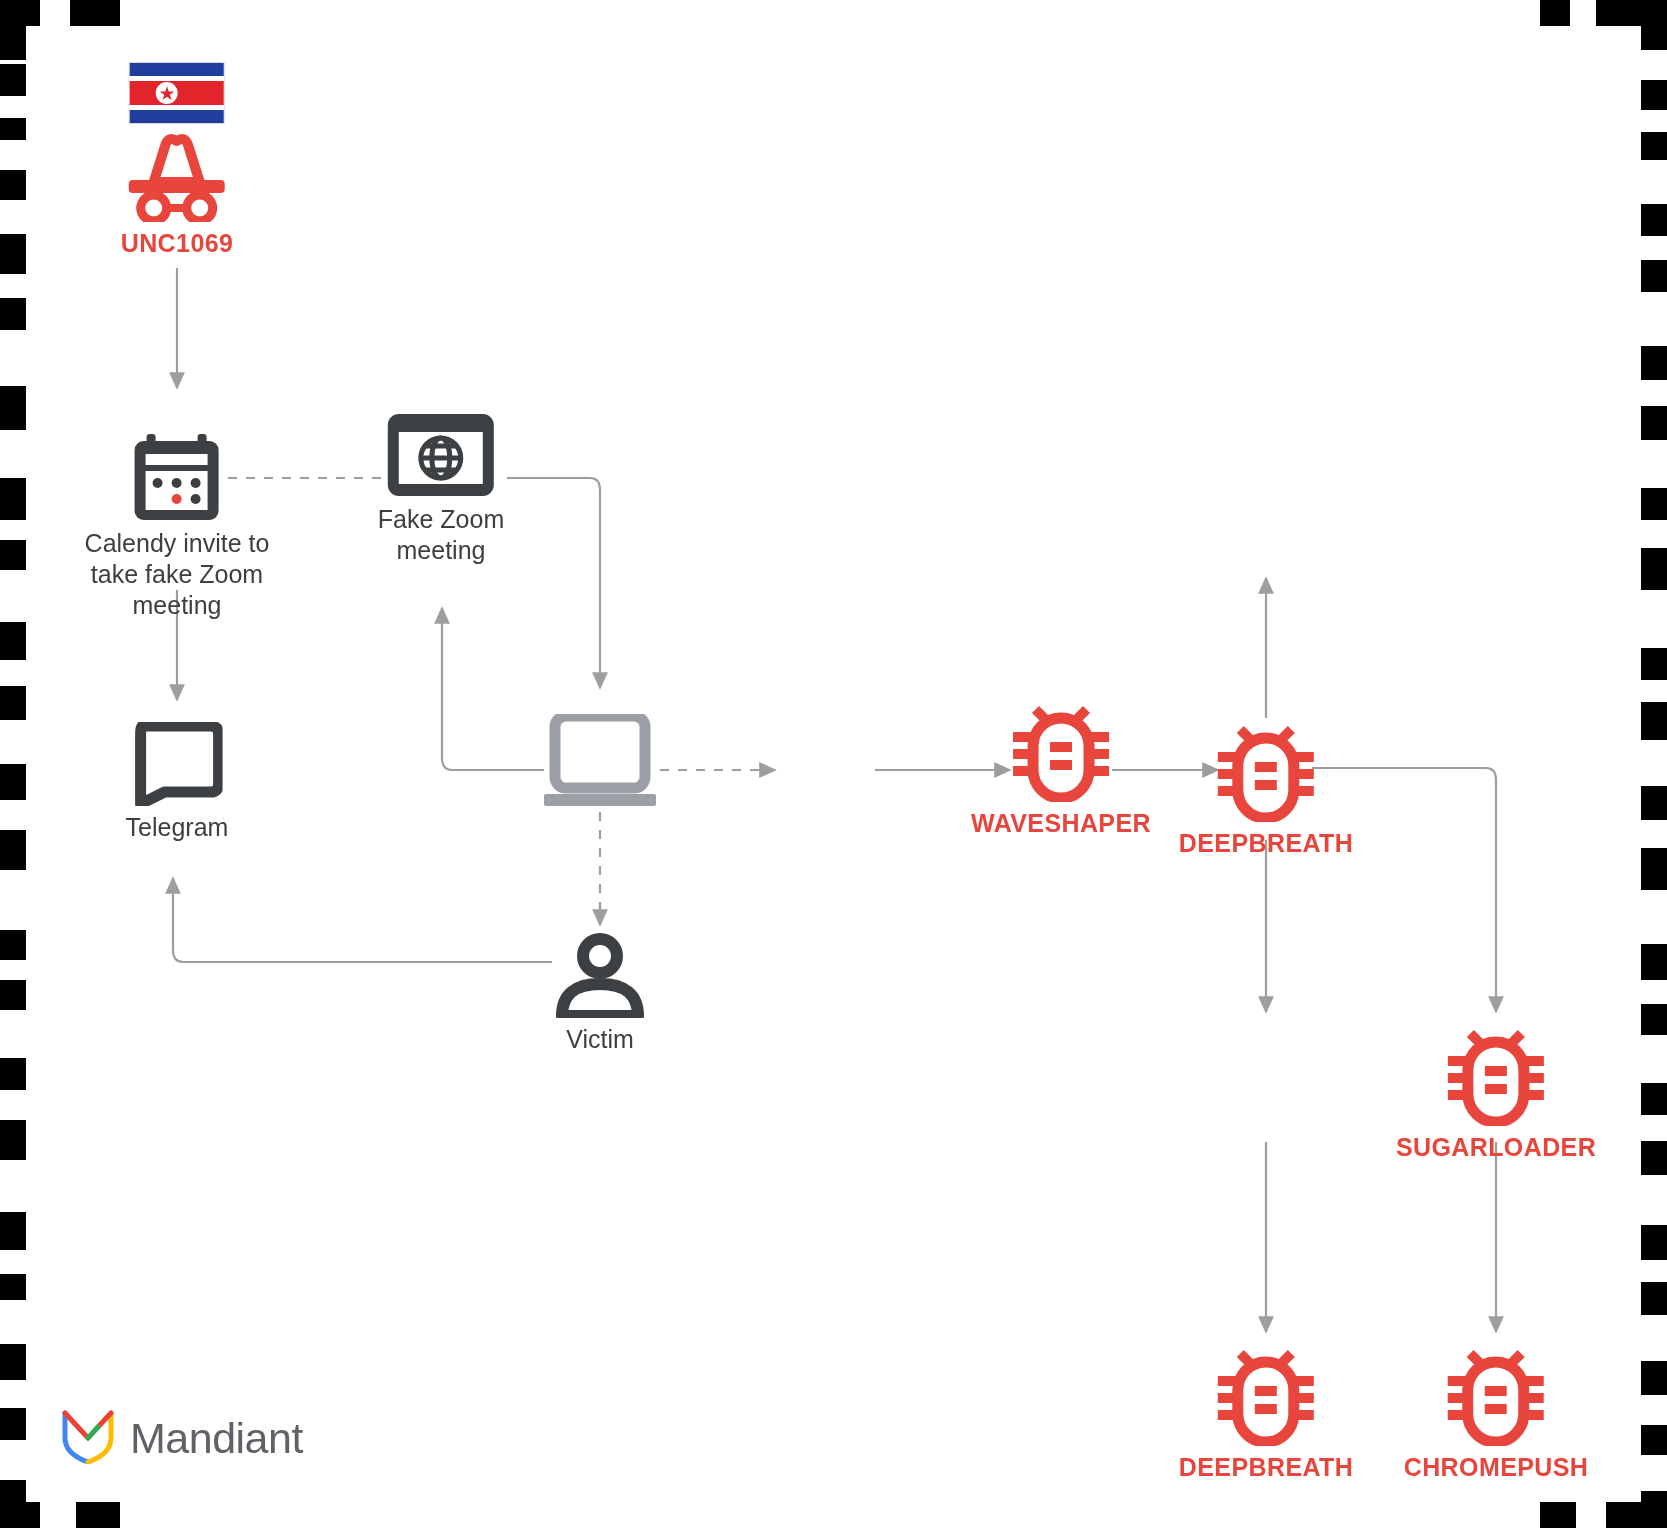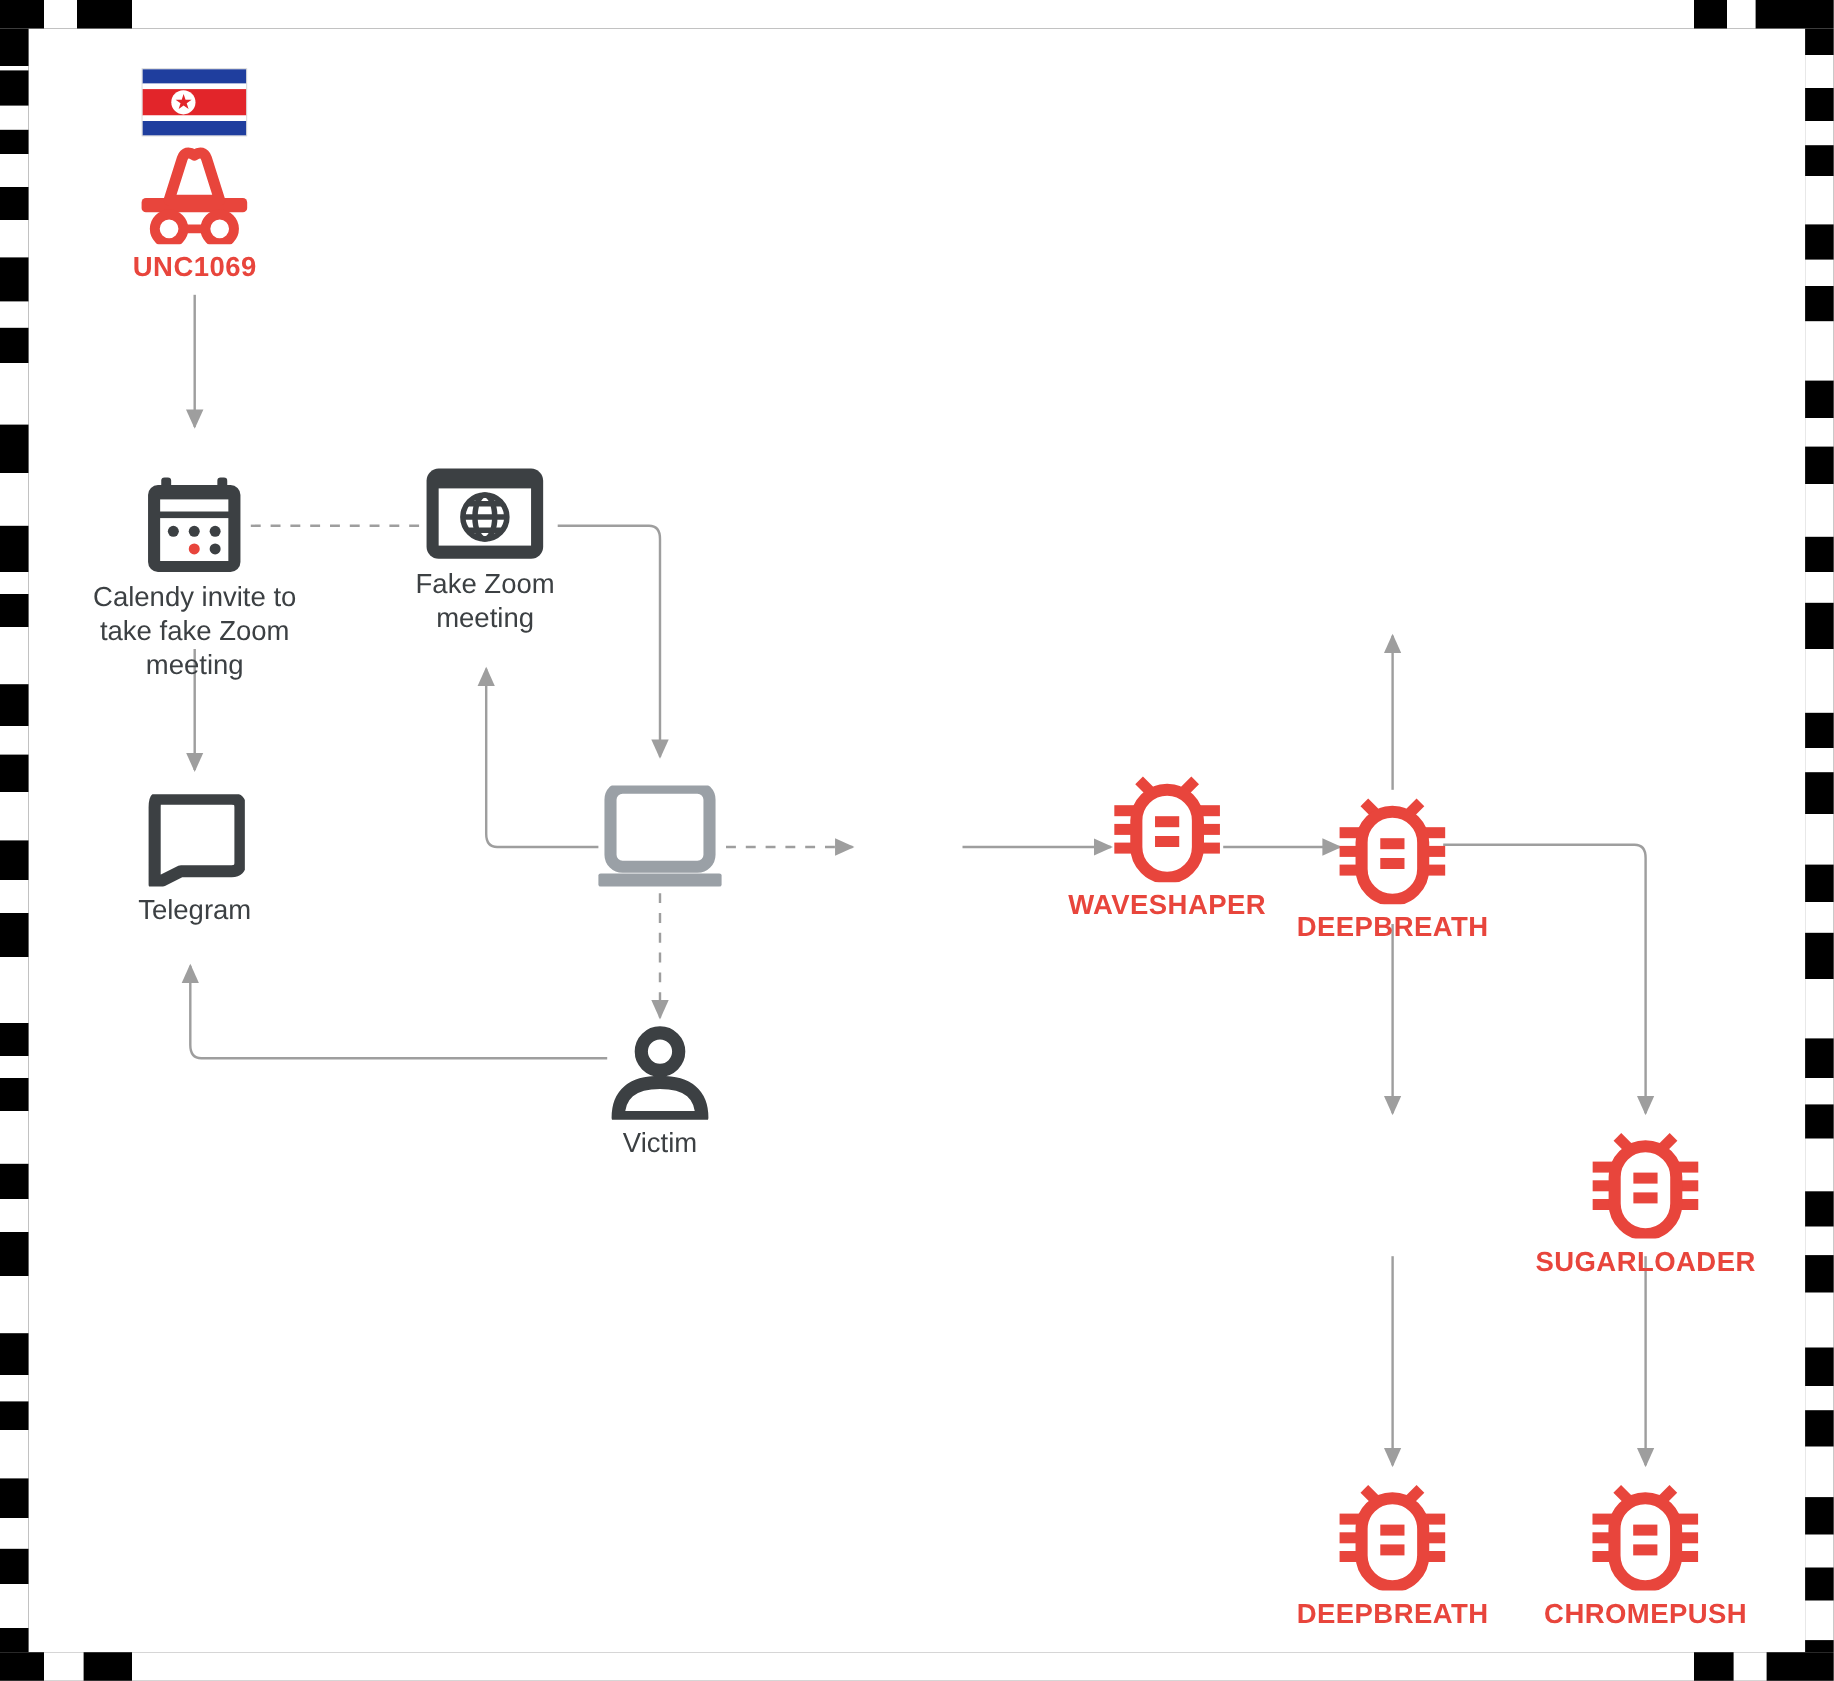--- a/index.html
+++ b/index.html
@@ -183,21 +183,21 @@
         <circle cx="65" cy="51" r="5" fill="#3c4043"></circle>
         <circle cx="46" cy="67" r="5" fill="#e8453c"></circle>
         <circle cx="65" cy="67" r="5" fill="#3c4043"></circle>
       </svg>
     </div>
     <div class="label lbl-dark">Calendy invite to
 take fake Zoom
 meeting</div>
   </div>
 
-  <div class="node" style="left:441px;top:424px;">
+  <div class="node" style="left:441px;top:412px;">
     <div class="glyph">
       <svg width="110" height="86" viewBox="0 0 110 86" xmlns="http://www.w3.org/2000/svg">
         <rect x="2" y="2" width="106" height="82" rx="11" fill="#3c4043"></rect>
         <rect x="13" y="20" width="84" height="52" fill="#ffffff"></rect>
         <g stroke="#3c4043" stroke-width="5" fill="none">
           <circle cx="55" cy="46" r="20"></circle>
           <ellipse cx="55" cy="46" rx="9" ry="20"></ellipse>
           <line x1="35" y1="46" x2="75" y2="46"></line>
           <line x1="39" y1="34" x2="71" y2="34"></line>
           <line x1="39" y1="58" x2="71" y2="58"></line>
@@ -338,14 +338,26 @@
           <rect x="78" y="68" width="22" height="10"></rect>
         </g>
         <rect x="24" y="20" width="56" height="80" rx="28" fill="none" stroke="#e8453c" stroke-width="11"></rect>
         <rect x="41" y="44" width="22" height="10" fill="#e8453c"></rect>
         <rect x="41" y="62" width="22" height="10" fill="#e8453c"></rect>
       </svg>
     </div>
     <div class="label lbl-red">CHROMEPUSH</div>
   </div>
 
+  <div id="mandiant">
+    <span style="display:block;">
+      <svg width="52" height="56" viewBox="0 0 52 56" xmlns="http://www.w3.org/2000/svg">
+        <path d="M3 5 V30 Q3 46 26 54" fill="none" stroke="#4285f4" stroke-width="5" stroke-linecap="round"></path>
+        <path d="M49 5 V30 Q49 46 26 54" fill="none" stroke="#fbbc04" stroke-width="5" stroke-linecap="round"></path>
+        <path d="M3 5 L26 30" fill="none" stroke="#ea4335" stroke-width="5" stroke-linecap="round"></path>
+        <path d="M49 5 L36 19" fill="none" stroke="#ea4335" stroke-width="5" stroke-linecap="round"></path>
+        <path d="M36 19 L26 30" fill="none" stroke="#34a853" stroke-width="5" stroke-linecap="round"></path>
+      </svg>
+    </span>
+    <span class="word">Mandiant</span>
+  </div>
 
 </div>
 
 </body></html>

